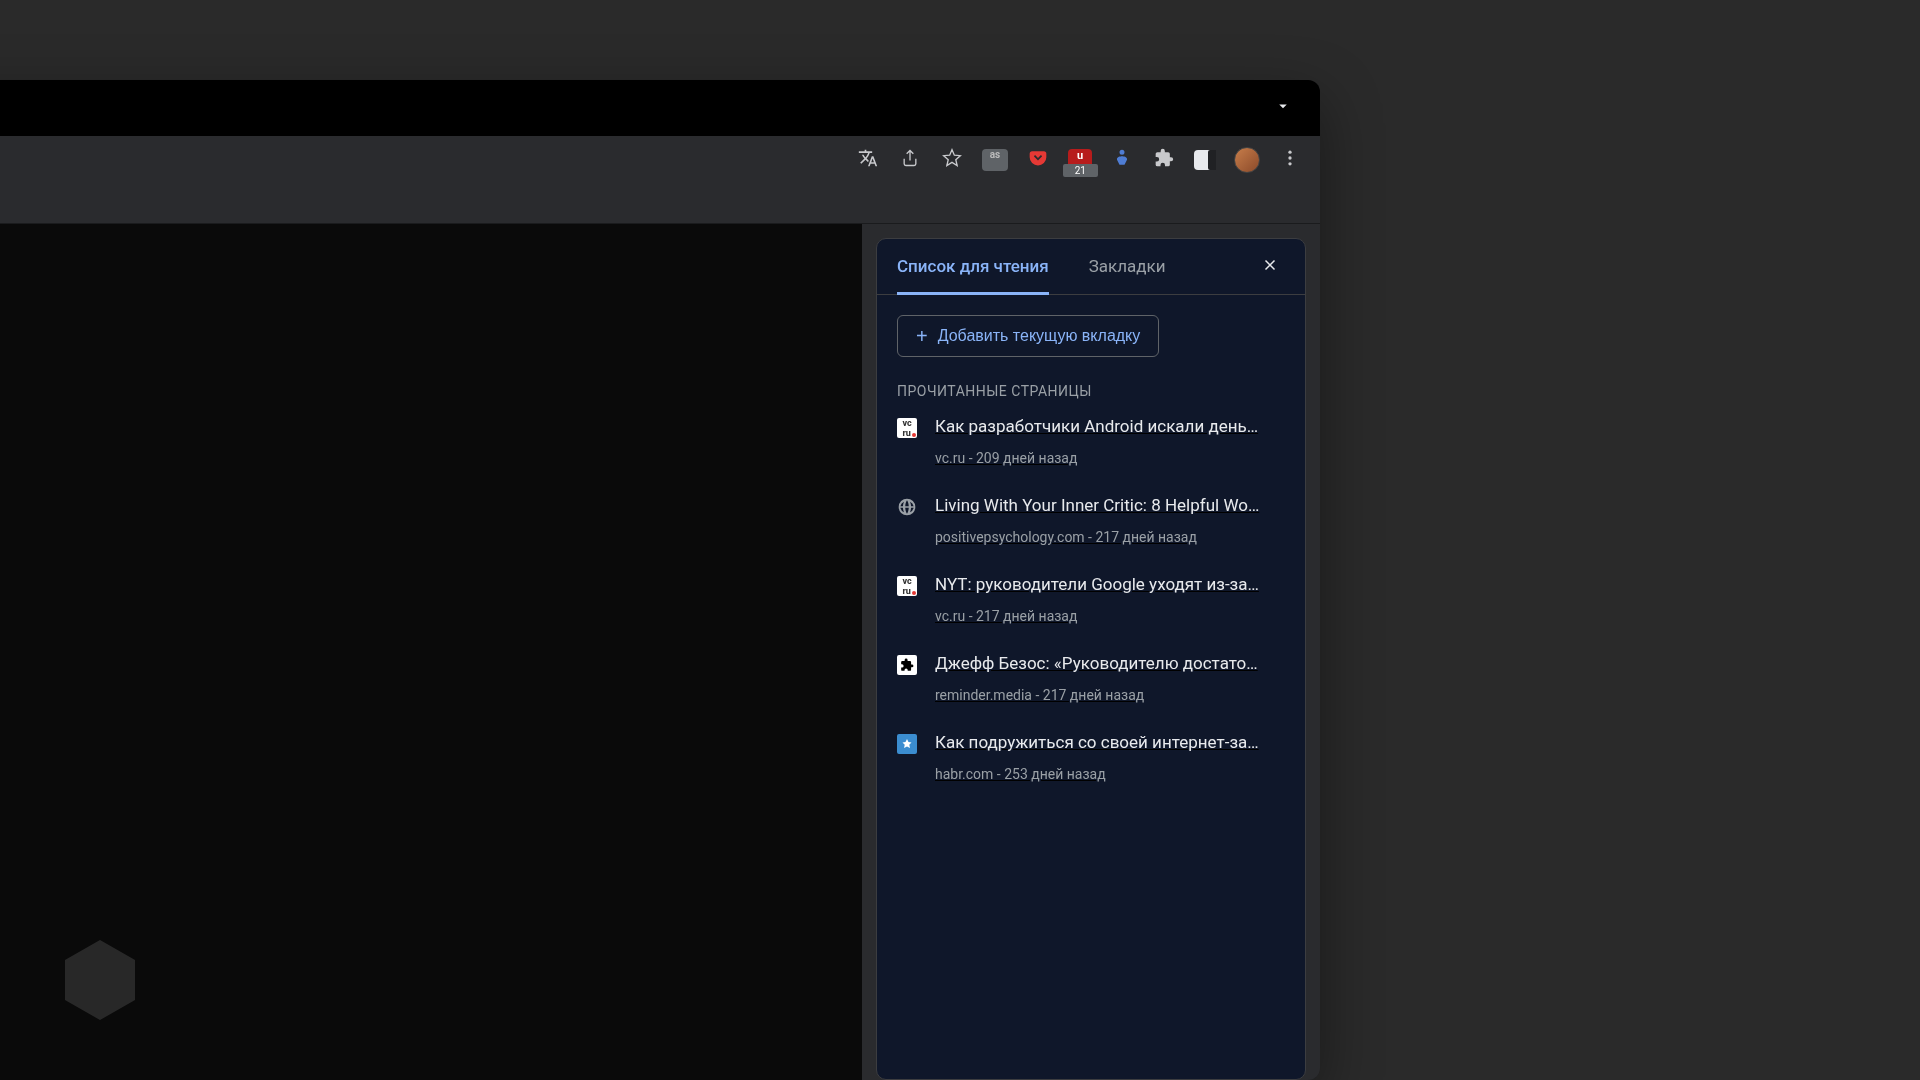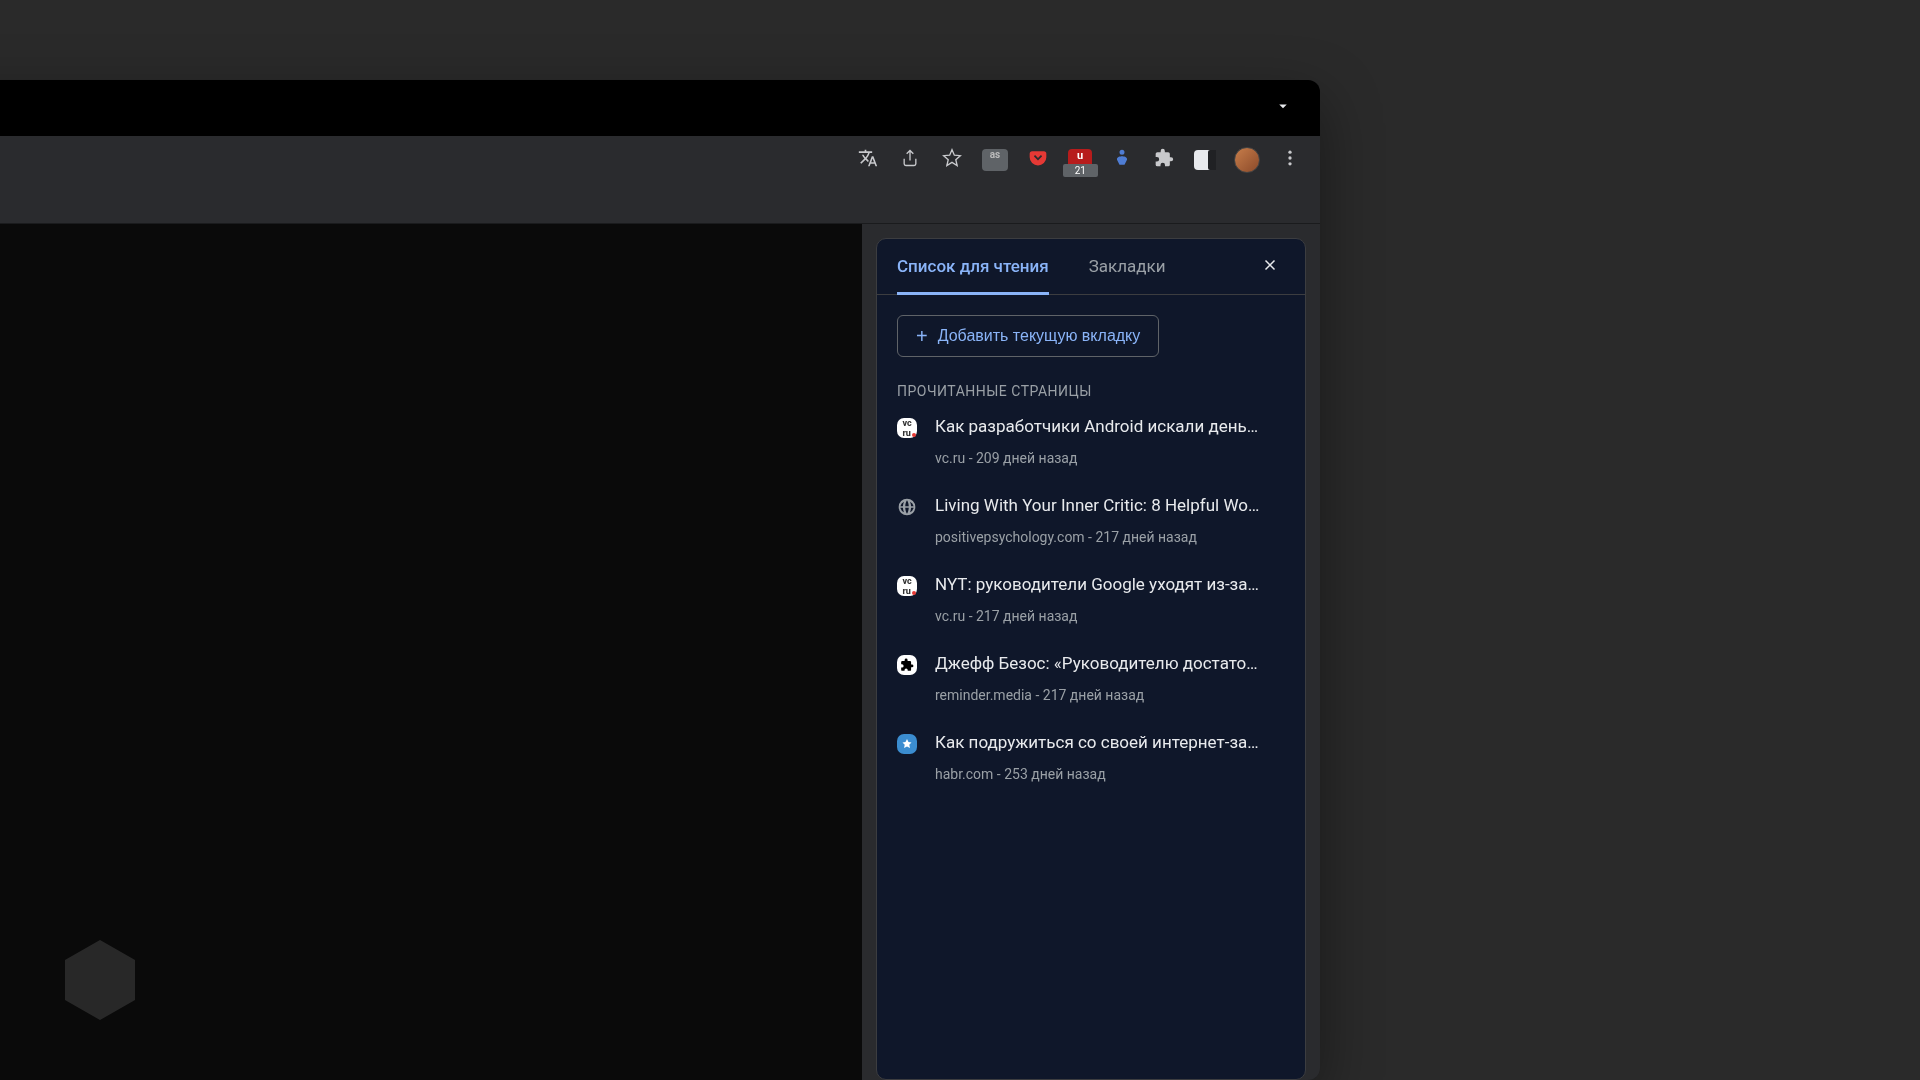--- a/index.html
+++ b/index.html
@@ -168,35 +168,35 @@
   .reading-item {
     display: flex;
     align-items: flex-start;
     gap: 18px;
     padding: 14px 0;
     cursor: pointer;
   }
   .fav {
     width: 20px; height: 20px;
     flex-shrink: 0;
-    border-radius: 7px;
+    border-radius: 2px;
     margin-top: 3px;
     display: flex; align-items: center; justify-content: center;
     font-size: 9px;
     color: #333;
   }
   .fav.vc { background: #fff; color: #333; font-weight: 800; position: relative; }
   .fav.vc::after { content: ""; position: absolute; bottom: 1px; right: 1px; width: 4px; height: 4px; background: #e53935; border-radius: 50%; }
   .fav.globe { background: transparent; }
   .fav.globe svg { width: 20px; height: 20px; fill: #9aa0a6; }
   .fav.puzzle { background: #fff; color: #000; }
   .fav.puzzle svg { width: 14px; height: 14px; fill: #000; }
   .fav.habr { background: #3b8dd0; }
   .fav.habr svg { width: 12px; height: 12px; fill: #fff; }
-  .item-text { flex: 1; min-width: 0; }
+  .item-text { flex: 1; min-width: 0; text-decoration: underline; }
   .item-title {
     color: #e8eaed;
     font-size: 17px;
     line-height: 1.35;
     white-space: nowrap;
     overflow: hidden;
     text-overflow: ellipsis;
   }
   .item-sub {
     color: #9aa0a6;

